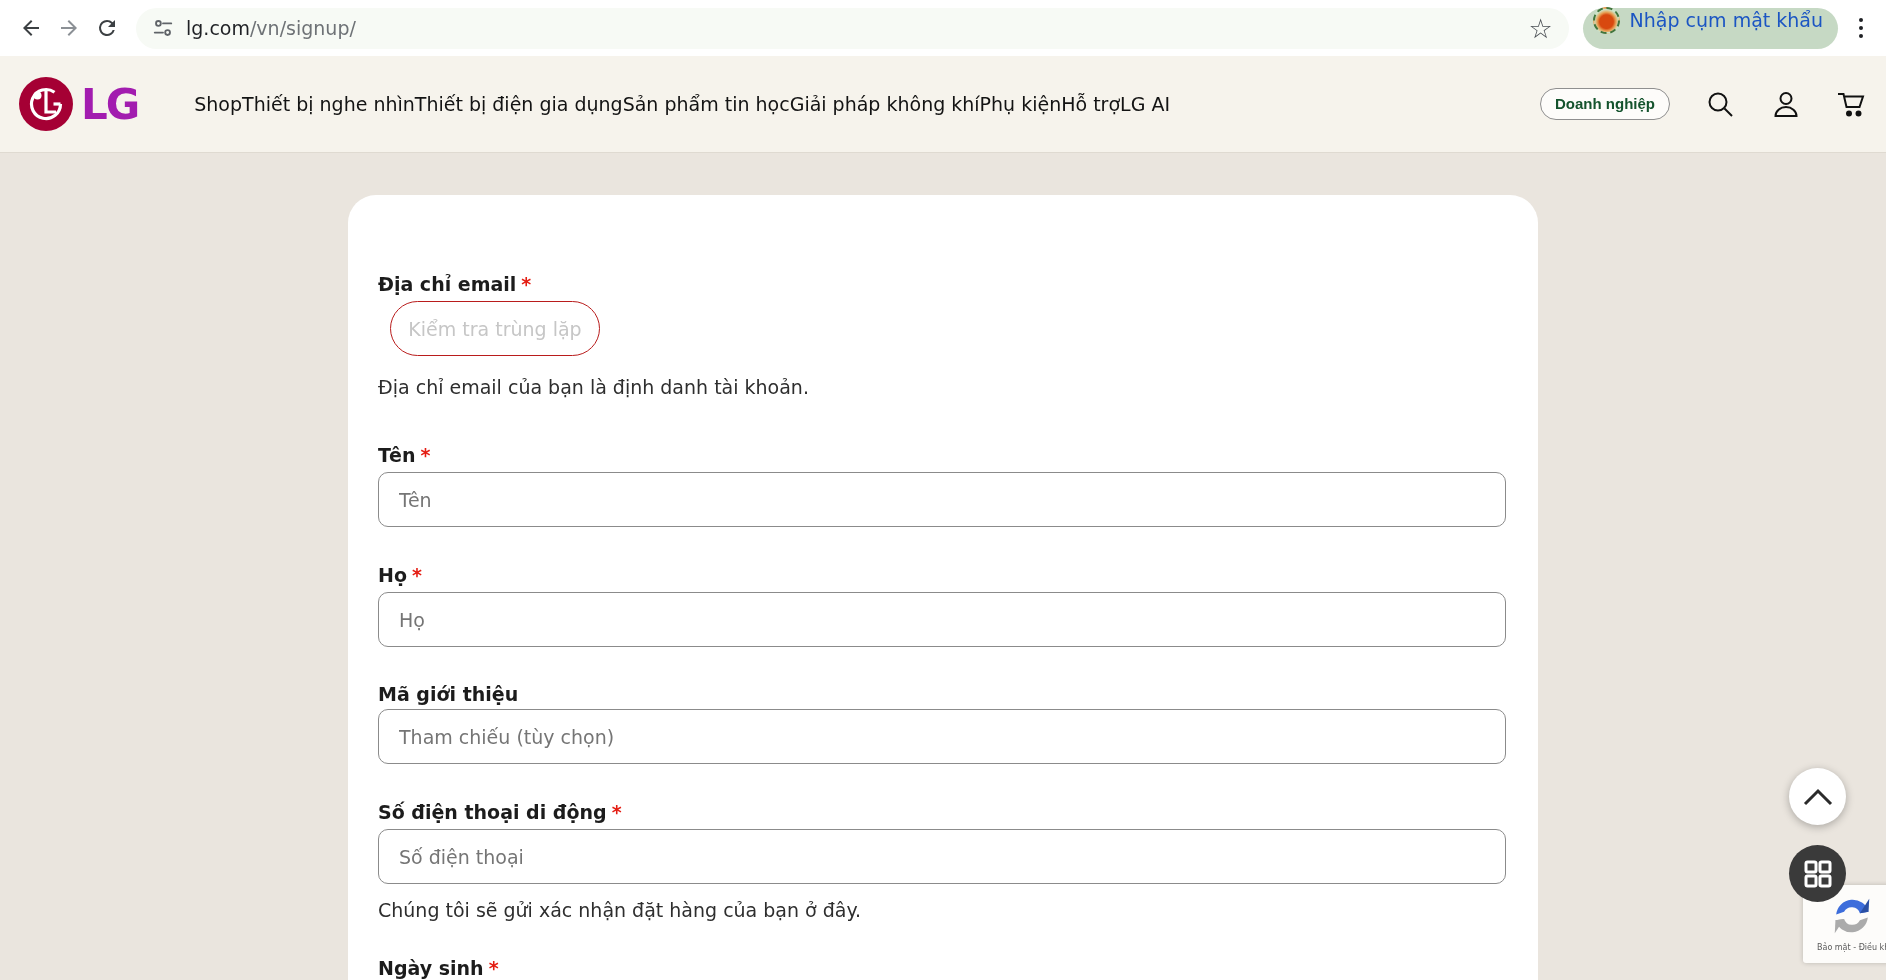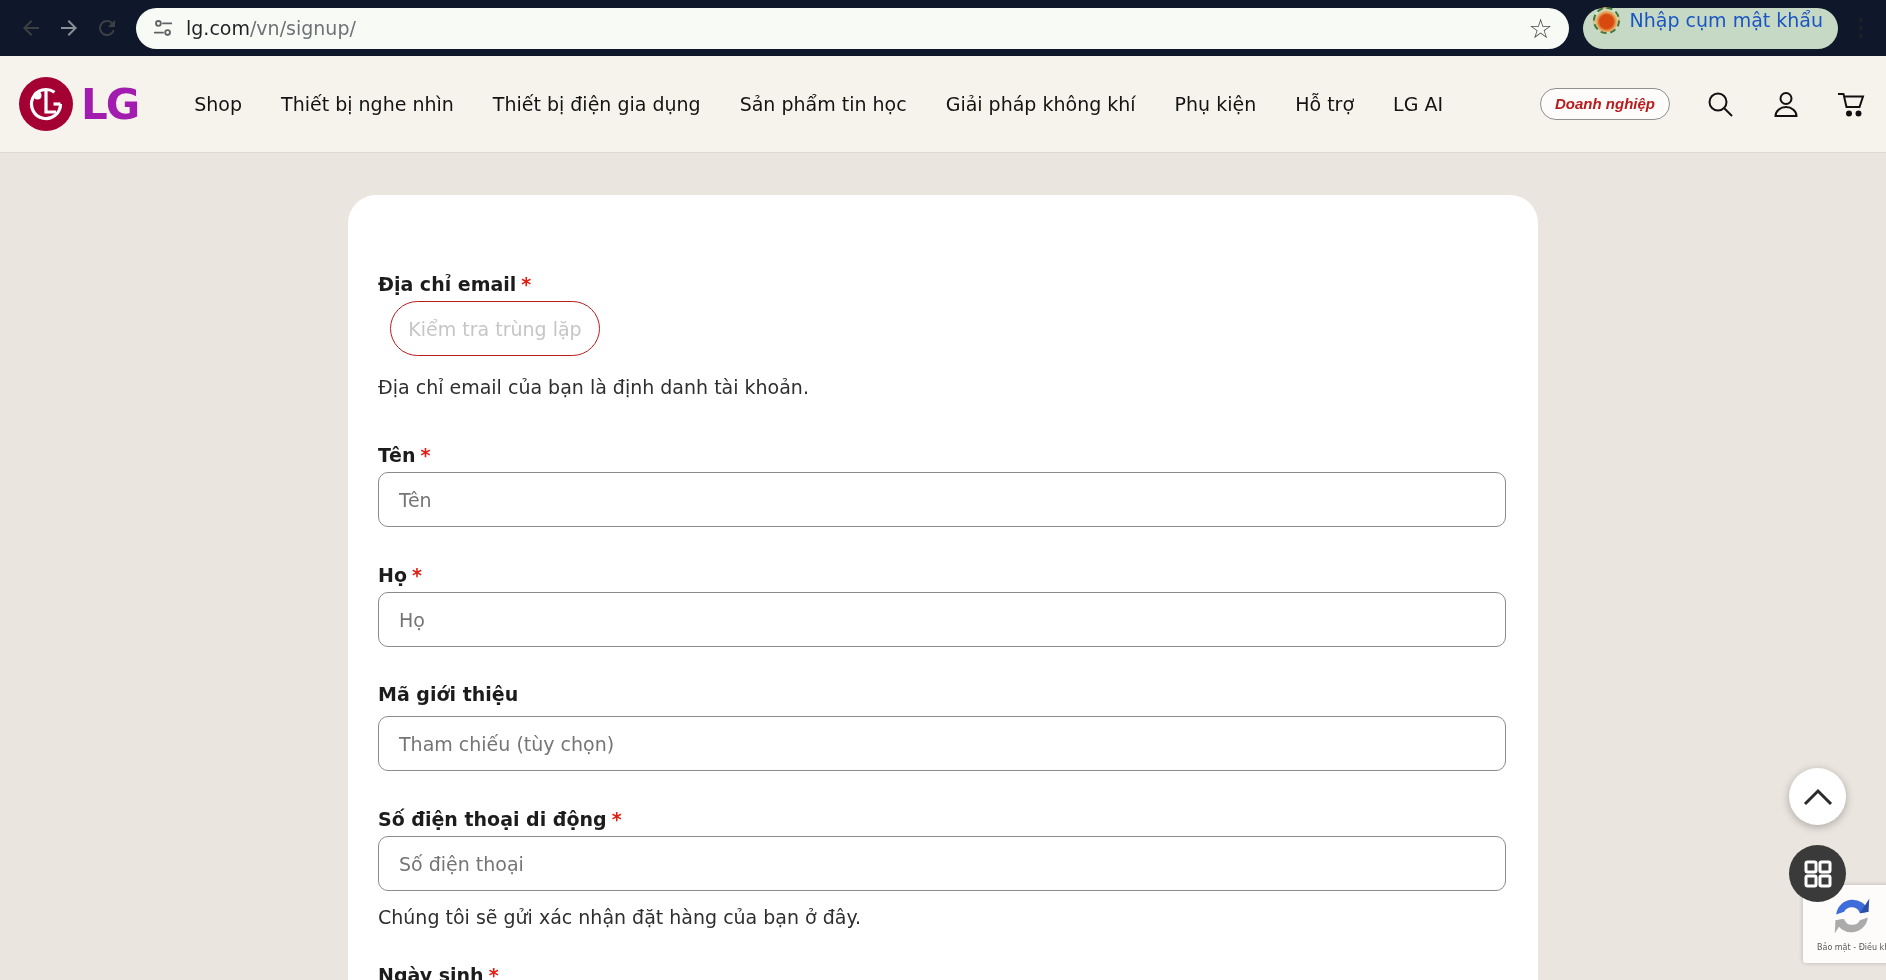--- a/index.html
+++ b/index.html
@@ -1,40 +1,40 @@
 <!DOCTYPE html>
 <html><head>
 <meta charset="utf-8">
 <style>
   * { margin:0; padding:0; box-sizing:border-box; }
   html,body { width:1886px; height:980px; overflow:hidden; }
   body { font-family:"DejaVu Sans","Liberation Sans",sans-serif; background:#eae5de; position:relative; }
 
   
-  .toolbar { height:56px; background:#0f172a; display:flex; align-items:center; padding:0 12px; }
+  .toolbar { height:56px; background:#ffffff; display:flex; align-items:center; padding:0 12px; }
   .tb-btn { width:38px; height:38px; display:flex; align-items:center; justify-content:center; border-radius:50%; flex:0 0 auto; cursor:pointer; }
   .url-bar { flex:1 1 auto; height:41px; margin:0 14px 0 10px; background:#f7faf5; border-radius:21px; display:flex; align-items:center; padding:0 16px; }
   .url-text { font-size:19px; margin-left:12px; white-space:nowrap; }
   .url-host { color:#1f2125; }
   .url-path { color:#6e7276; }
   .star { margin-left:auto; font-size:27px; color:#4a4f54; line-height:1; }
   .ext-pill { height:41px; background:#c6d9c4; border-radius:21px; display:flex; align-items:center; gap:10px; padding:0 15px 16px 10px; flex:0 0 auto; cursor:pointer; }
   .ext-icon { width:27px; height:27px; border-radius:50%; border:2px dashed #41753c; background:radial-gradient(circle at 50% 55%, #d8490f 0 40%, #e7a257 55%, #cde4c8 72%); }
   .ext-label { color:#1b55c3; font-size:19px; }
   .kebab { width:26px; margin-left:10px; display:flex; flex-direction:column; align-items:center; gap:4px; cursor:pointer; }
   .kebab i { width:4px; height:4px; border-radius:50%; background:#1f2125; }
 
   
   .site-header { height:97px; background:#f6f3ec; border-bottom:1px solid #dfdad1; display:flex; align-items:center; padding:0 18px; }
   .logo { display:flex; align-items:center; gap:7px; cursor:pointer; flex:0 0 auto; }
   .lg-word { font-size:42px; font-weight:bold; color:#a21caf; letter-spacing:-2px; }
-  .main-nav { display:flex; gap:39px; margin-left:56px; align-items:center; }
+  .main-nav { display:flex; margin-left:56px; align-items:center; }
   .nav-item { font-size:19px; color:#131313; text-decoration:none; white-space:nowrap; cursor:pointer; }
   .header-right { margin-left:auto; display:flex; align-items:center; gap:34px; }
-  .biz-btn { min-width:100px; padding:6px 14px; border:1px solid #8f8f8f; border-radius:22px; background:#fdfcfa; font-size:15px; font-weight:bold; color:#b91c1c; text-align:center; line-height:1.2; cursor:pointer;font-style:italic; }
+  .biz-btn { min-width:100px; padding:6px 14px; border:1px solid #8f8f8f; border-radius:22px; background:#fdfcfa; font-size:15px; font-weight:bold; color:#14532d; text-align:center; line-height:1.2; cursor:pointer; }
   .hicon { width:32px; height:32px; display:flex; align-items:center; justify-content:center; cursor:pointer; }
 
   
   .main { position:relative; height:827px; }
   .card { width:1190px; margin:42px auto 0; background:#ffffff; border-radius:28px; height:860px; padding:37px 32px 0 30px; }
   .f-label { font-size:19px; font-weight:600; color:#1c1c1c;margin-top:41px; }
   .req { color:#e41d13; font-weight:bold; margin-left:5px; }
   .text-input { width:100%; height:55px; border:1px solid #8b8b8b; border-radius:10px; padding:0 20px; font-size:19px; color:#111; background:#fff; font-family:inherit; outline:none; }
   .text-input::placeholder { color:#757575; opacity:1; }
   .helper { font-size:19px; color:#2e2e2e; }
@@ -146,21 +146,21 @@
     </div>
     <div class="helper" style="margin-top:20px;">Địa chỉ email của bạn là định danh tài khoản.</div>
 
     <div class="f-label" style="margin-top:46px;"><span>Tên</span><span class="req">*</span></div>
     <input class="text-input" style="margin-top: 6px;" type="text" placeholder="Tên">
 
     <div class="f-label" style="margin-top:37px;"><span>Họ</span><span class="req">*</span></div>
     <input class="text-input" style="margin-top: 6px;" type="text" placeholder="Họ">
 
     <div class="f-label" style="margin-top:36px;"><span>Mã giới thiệu</span></div>
-    <input class="text-input" style="margin-top: 11px;" type="text" placeholder="Tham chiếu (tùy chọn)">
+    <input class="text-input" style="margin-top: 4px;" type="text" placeholder="Tham chiếu (tùy chọn)">
 
     <div class="f-label" style="margin-top:37px;"><span>Số điện thoại di động</span><span class="req">*</span></div>
     <input class="text-input" style="margin-top: 6px;" type="text" placeholder="Số điện thoại">
     <div class="helper" style="margin-top:15px;">Chúng tôi sẽ gửi xác nhận đặt hàng của bạn ở đây.</div>
 
     <div class="f-label" style="margin-top:36px;"><span>Ngày sinh</span><span class="req">*</span></div>
     <div class="bday-row">
       <input class="text-input" type="text" placeholder="Ngày" style="">
       <div class="select-box">
         <span>Tháng</span>

